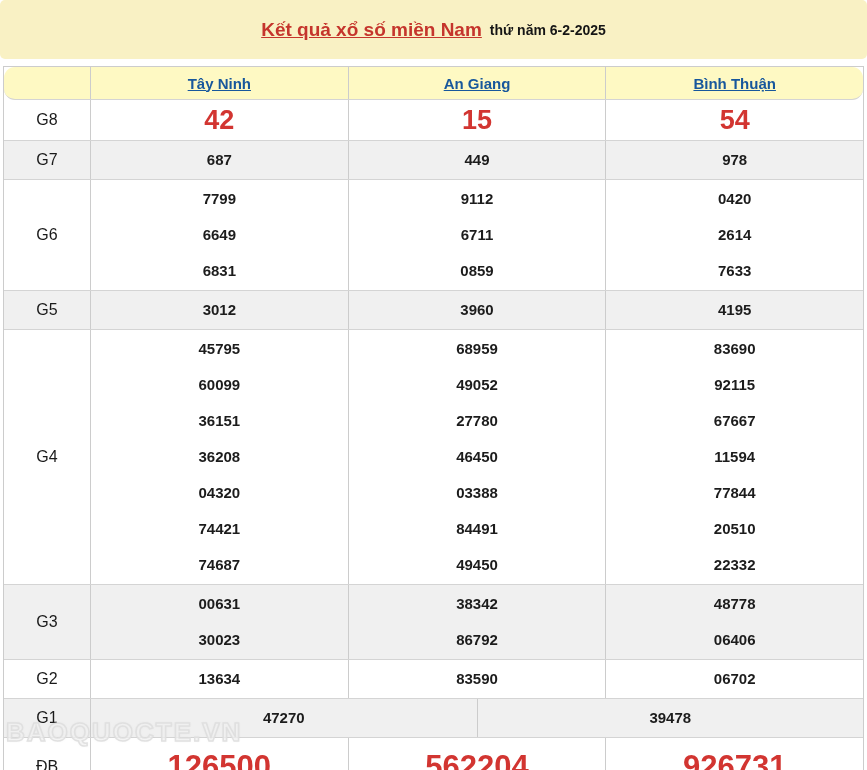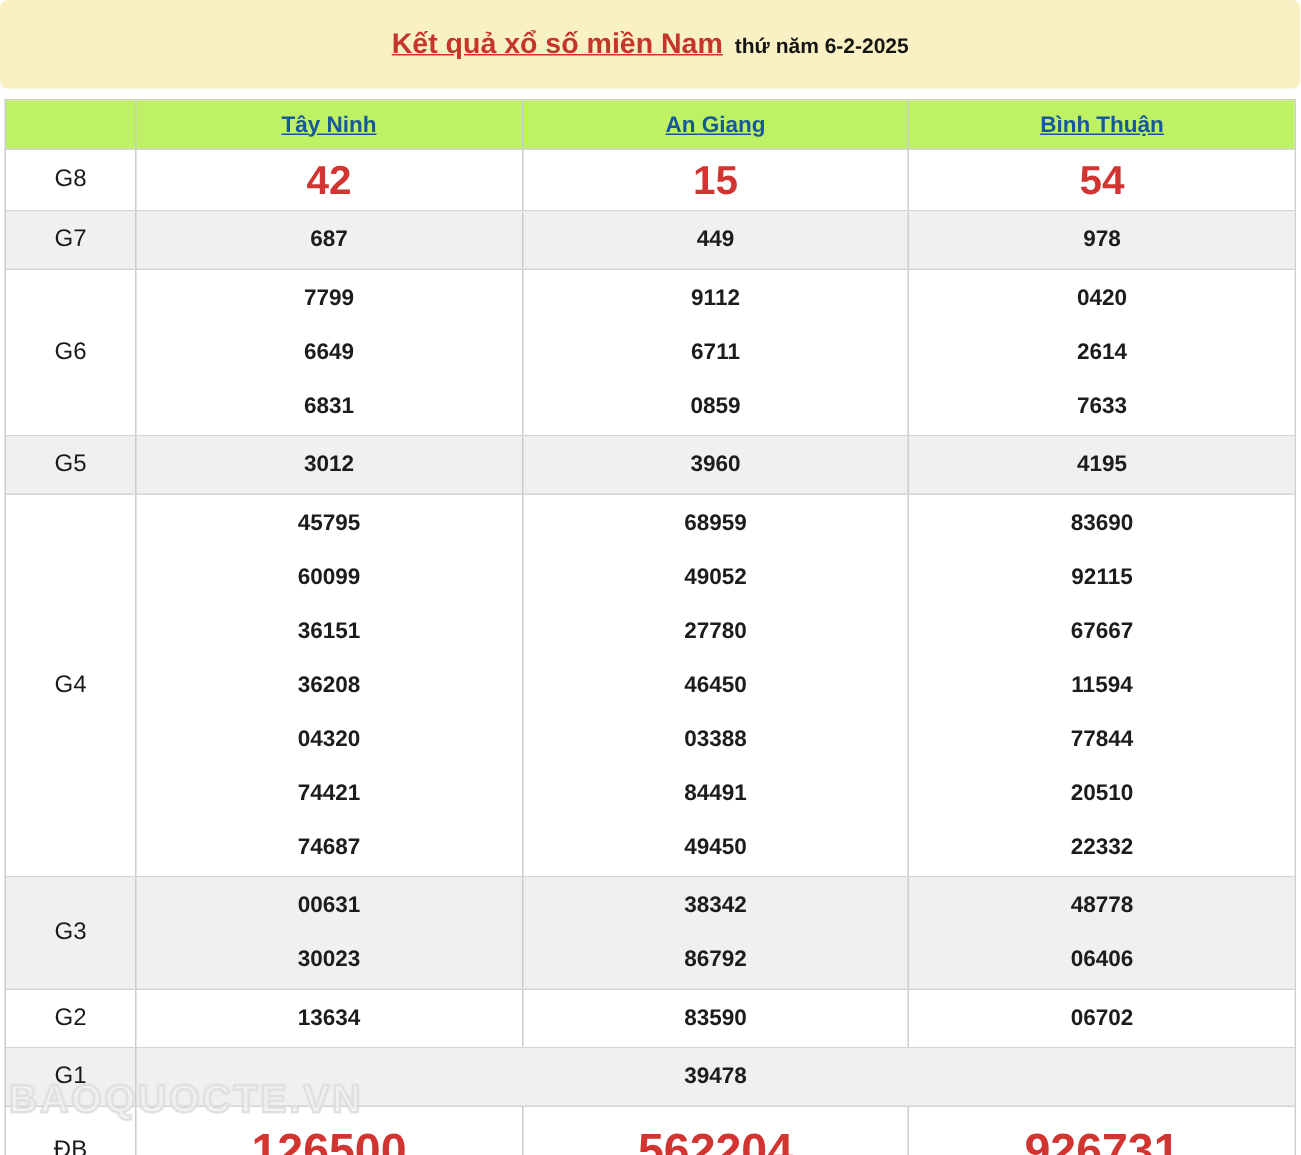--- a/index.html
+++ b/index.html
@@ -65,21 +65,21 @@
   }
   .val-cell:last-child { border-right: none; }
   .num {
     font-weight: bold;
     font-size: 15px;
     color: #1c1c1c;
     line-height: 36px;
     white-space: nowrap;
   }
   
-  .t-row.header-row { background: #bef264; min-height: 33px; }
+  .t-row.header-row { background: #fef9c3; min-height: 33px; border-radius: 11px; }
   .header-row .val-cell a {
     color: #17579c;
     font-weight: bold;
     font-size: 15px;
     text-decoration: underline;
     cursor: pointer;
   }
   
   .t-row.row-g8 .num { color: #d23531; font-size: 27px; line-height: 38px; }
   .t-row.row-db .num { color: #d23531; font-size: 31px; line-height: 55px; }
@@ -226,20 +226,23 @@
         <div class="val-cell">
           <span class="num">83590</span>
         </div>
         <div class="val-cell">
           <span class="num">06702</span>
         </div>
       </div>
       <div class="t-row gray">
         <div class="label-cell">G1</div>
         <div class="val-cell">
+          <span class="num">47270</span>
+        </div>
+        <div class="val-cell">
           <span class="num">39478</span>
         </div>
       </div>
       <div class="t-row row-db">
         <div class="label-cell">ĐB</div>
         <div class="val-cell">
           <span class="num">126500</span>
         </div>
         <div class="val-cell">
           <span class="num">562204</span>

